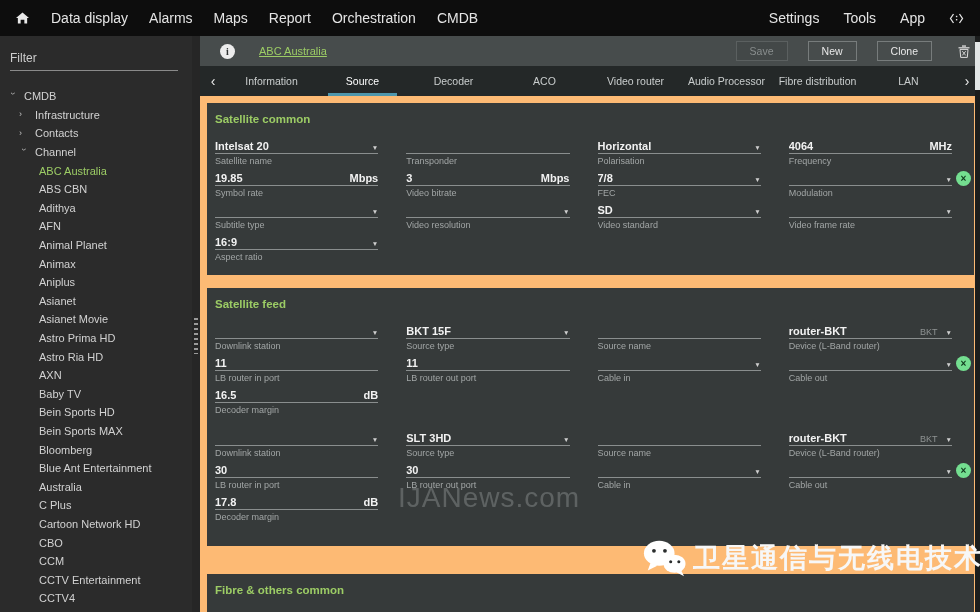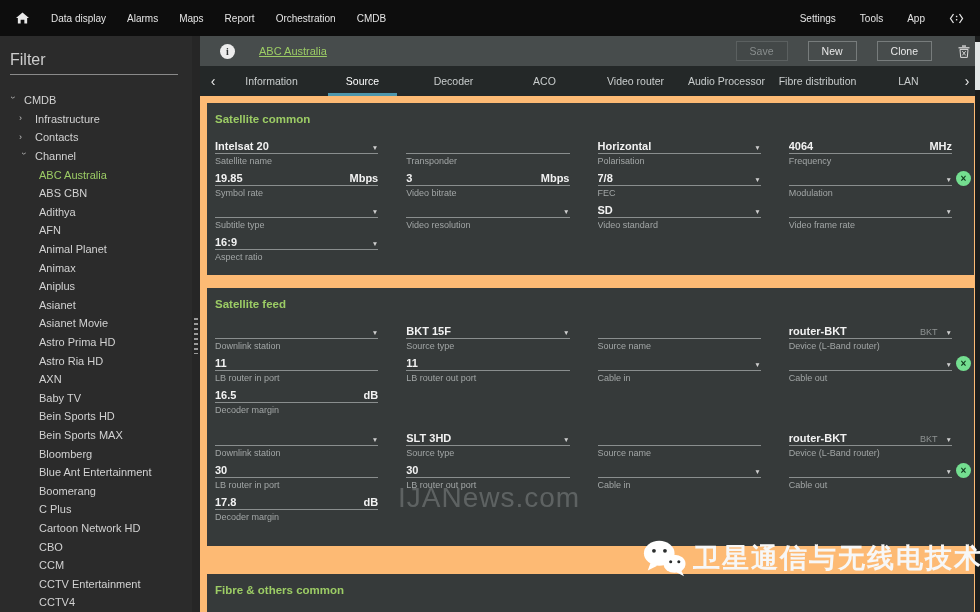--- a/index.html
+++ b/index.html
@@ -2,34 +2,34 @@
 <html><head>
 <meta charset="utf-8">
 <style>
   html,body{margin:0;padding:0;}
   body{width:980px;height:612px;overflow:hidden;background:#282b2b;
        font-family:"Liberation Sans","DejaVu Sans",sans-serif;position:relative;}
   *{box-sizing:border-box;}
 
   
   .topnav{height:36px;background:#0d0d0d;display:flex;align-items:center;
-          padding:0 16px;color:#e4e4e4;font-size:10px;}
+          padding:0 16px;color:#e4e4e4;font-size:14px;}
   .home{display:flex;margin-right:22px;cursor:pointer;}
   .navlist{display:flex;align-items:center;}
   .nav-item{margin-right:21px;cursor:pointer;white-space:nowrap;}
   .nav-right{margin-left:auto;display:flex;align-items:center;gap:24px;}
   .nav-right .nav-item{margin-right:0;}
   .exp{display:flex;cursor:pointer;}
 
   
   .wrap{display:flex;height:576px;}
   .sidebar{width:192px;flex:none;background:#2b2b2b;padding-top:12px;overflow:hidden;}
   .filter-box{margin:0 14px 16px 10px;}
   .filter-input{width:100%;background:transparent;border:none;border-bottom:1px solid #8a8a8a;
-                color:#ddd;font-size:16px;padding:3px 0 5px;outline:none;font-family:inherit;}
+                color:#ddd;font-size:12px;padding:3px 0 5px;outline:none;font-family:inherit;}
   .filter-input::placeholder{color:#cdcdcd;}
   .tree{font-size:11px;color:#d2d2d2;}
   .trow{height:18.6px;display:flex;align-items:center;cursor:pointer;white-space:nowrap;}
   .chevt{width:9px;font-size:9px;color:#c2c2c2;margin-right:7px;display:inline-block;
          line-height:9px;}
   .chevt.down{transform:rotate(90deg);}
   .lvl0{padding-left:8px;}
   .lvl1{padding-left:19px;}
   .leaf{padding-left:39px;}
   .leaf.selected{color:#9ccc65;}
@@ -166,21 +166,21 @@
           <div class="trow leaf">Asianet</div>
           <div class="trow leaf">Asianet Movie</div>
           <div class="trow leaf">Astro Prima HD</div>
           <div class="trow leaf">Astro Ria HD</div>
           <div class="trow leaf">AXN</div>
           <div class="trow leaf">Baby TV</div>
           <div class="trow leaf">Bein Sports HD</div>
           <div class="trow leaf">Bein Sports MAX</div>
           <div class="trow leaf">Bloomberg</div>
           <div class="trow leaf">Blue Ant Entertainment</div>
-          <div class="trow leaf">Boomerang</div>
+          <div class="trow leaf">Australia</div>
           <div class="trow leaf">C Plus</div>
           <div class="trow leaf">Cartoon Network HD</div>
           <div class="trow leaf">CBO</div>
           <div class="trow leaf">CCM</div>
           <div class="trow leaf">CCTV Entertainment</div>
           <div class="trow leaf">CCTV4</div>
           <div class="trow leaf">Celestial Movie</div>
         </div>
     </div>
   </div>

